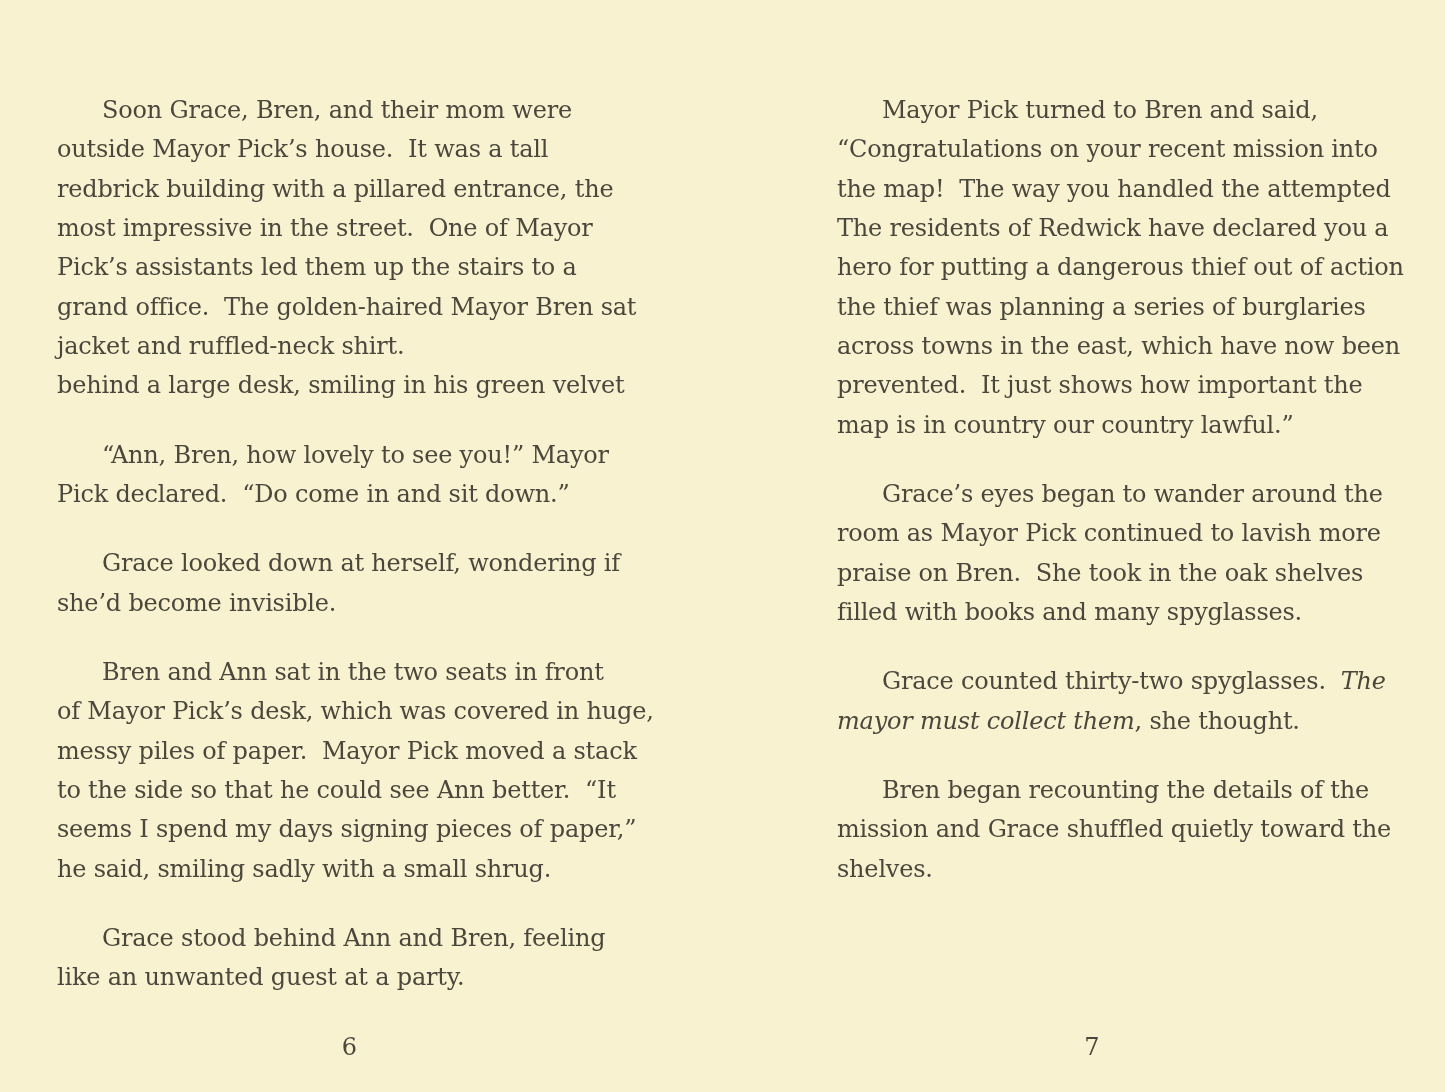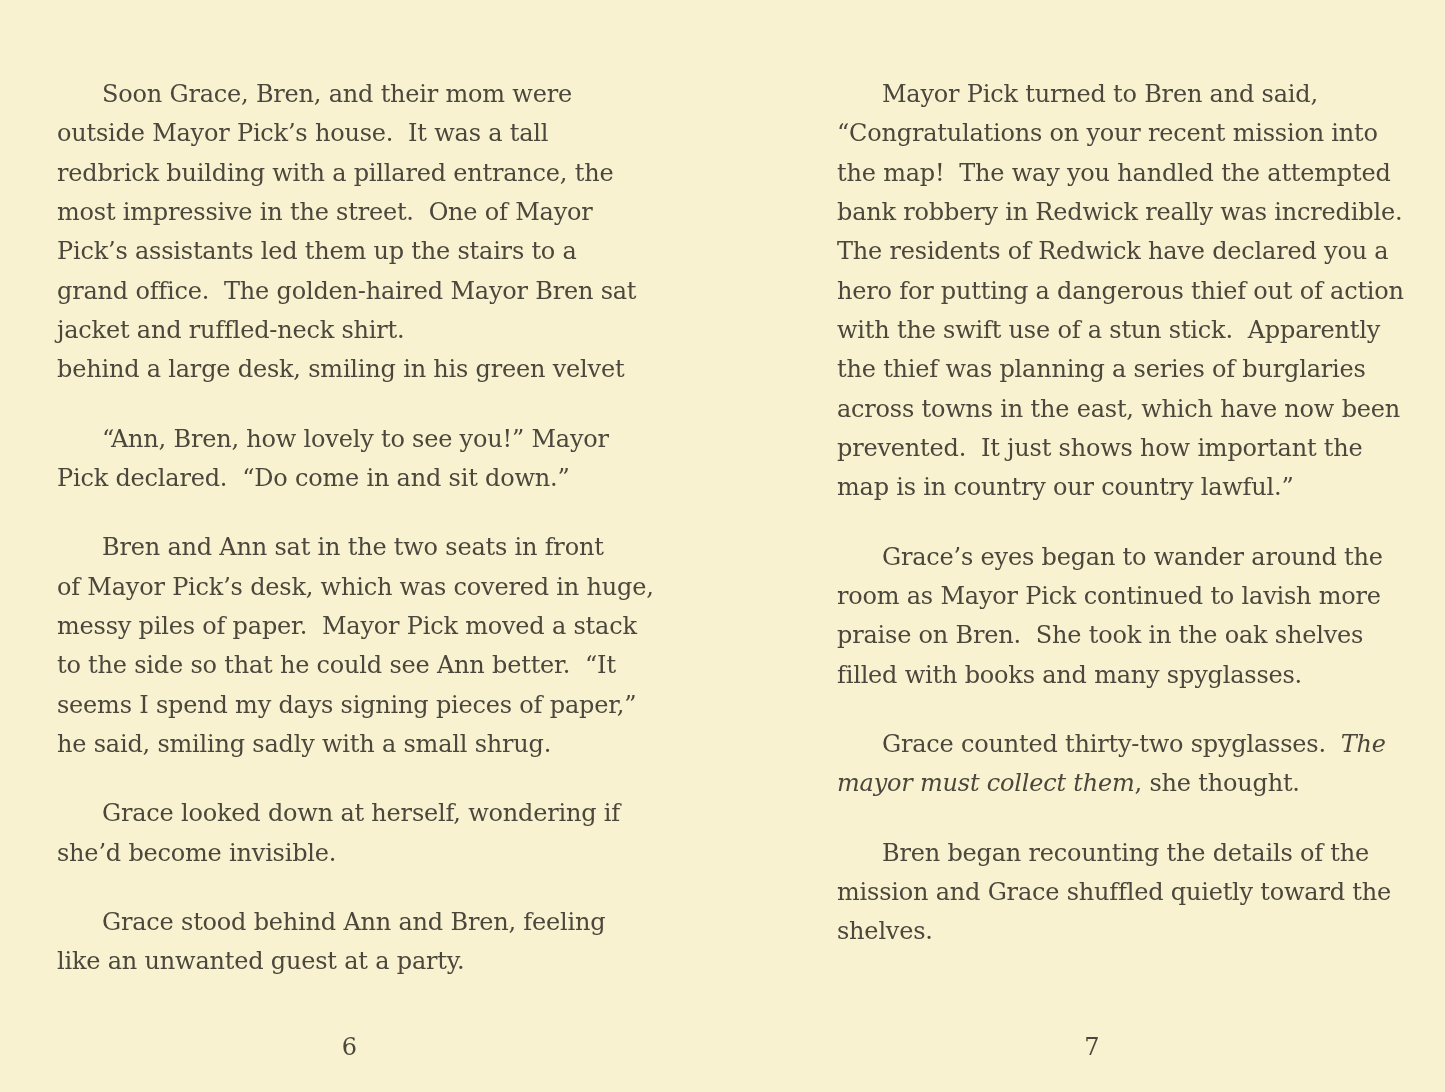--- a/index.html
+++ b/index.html
@@ -25,21 +25,21 @@
   }
   .text-col.left {
     left: 57px;
     width: 585px;
   }
   .text-col.right {
     left: 837px;
     width: 578px;
   }
   .para {
-    margin: 0 0 30px 0;
+    margin: 16px 0 30px 0;
   }
   .para:last-child {
     margin-bottom: 0;
   }
   .line {
     height: 39.33px;
     line-height: 39.33px;
     font-size: 24px;
     white-space: pre;
     letter-spacing: -0.2px;
@@ -80,46 +80,44 @@
         <div class="line">Pick’s assistants led them up the stairs to a</div>
         <div class="line">grand office.  The golden-haired Mayor Bren sat</div>
         <div class="line">jacket and ruffled-neck shirt.</div>
         <div class="line">behind a large desk, smiling in his green velvet</div>
       </div>
       <div class="para">
         <div class="line">“Ann, Bren, how lovely to see you!” Mayor</div>
         <div class="line">Pick declared.  “Do come in and sit down.”</div>
       </div>
       <div class="para">
+        <div class="line">Grace looked down at herself, wondering if</div>
+        <div class="line">she’d become invisible.</div>
+      </div>
+      <div class="para">
         <div class="line">Bren and Ann sat in the two seats in front</div>
         <div class="line">of Mayor Pick’s desk, which was covered in huge,</div>
         <div class="line">messy piles of paper.  Mayor Pick moved a stack</div>
         <div class="line">to the side so that he could see Ann better.  “It</div>
         <div class="line">seems I spend my days signing pieces of paper,”</div>
         <div class="line">he said, smiling sadly with a small shrug.</div>
-      </div>
-      <div class="para">
-        <div class="line">Grace looked down at herself, wondering if</div>
-        <div class="line">she’d become invisible.</div>
       </div>
       <div class="para">
         <div class="line">Grace stood behind Ann and Bren, feeling</div>
         <div class="line">like an unwanted guest at a party.</div>
       </div>
     </div>
 
   <div class="text-col right">
       <div class="para">
         <div class="line">Mayor Pick turned to Bren and said,</div>
         <div class="line">“Congratulations on your recent mission into</div>
         <div class="line">the map!  The way you handled the attempted</div>
-        <div class="line">bank robbery in Redwick really was incredible.</div>
         <div class="line">The residents of Redwick have declared you a</div>
         <div class="line">hero for putting a dangerous thief out of action</div>
-        <div class="line">with the swift use of a stun stick.  Apparently</div>
         <div class="line">the thief was planning a series of burglaries</div>
         <div class="line">across towns in the east, which have now been</div>
         <div class="line">prevented.  It just shows how important the</div>
         <div class="line">map is in country our country lawful.”</div>
       </div>
       <div class="para">
         <div class="line">Grace’s eyes began to wander around the</div>
         <div class="line">room as Mayor Pick continued to lavish more</div>
         <div class="line">praise on Bren.  She took in the oak shelves</div>
         <div class="line">filled with books and many spyglasses.</div>

